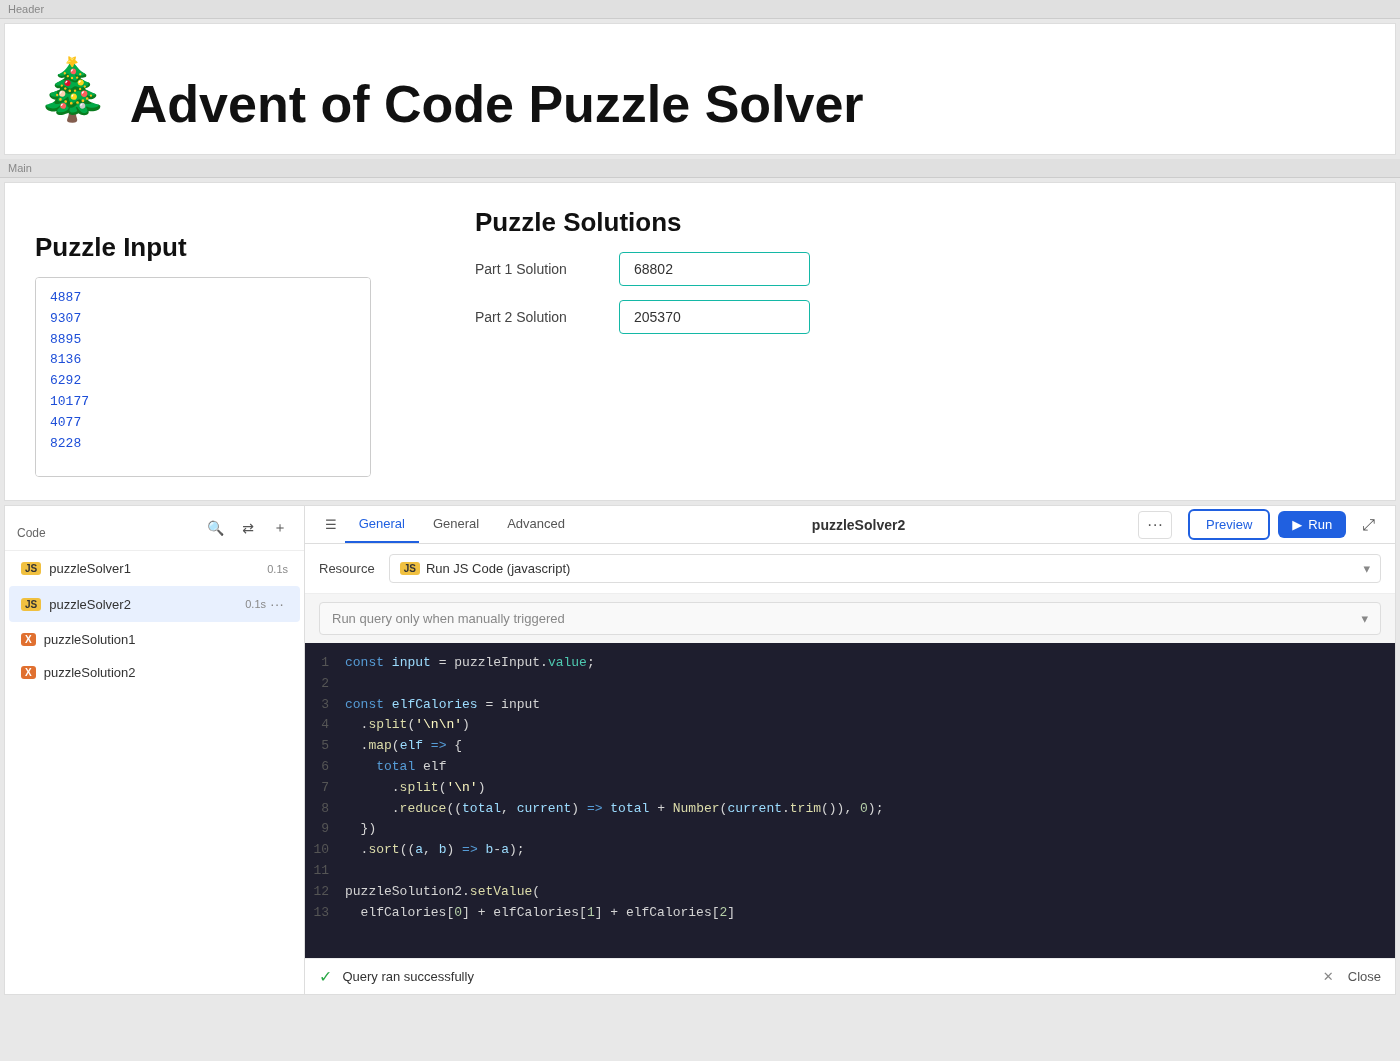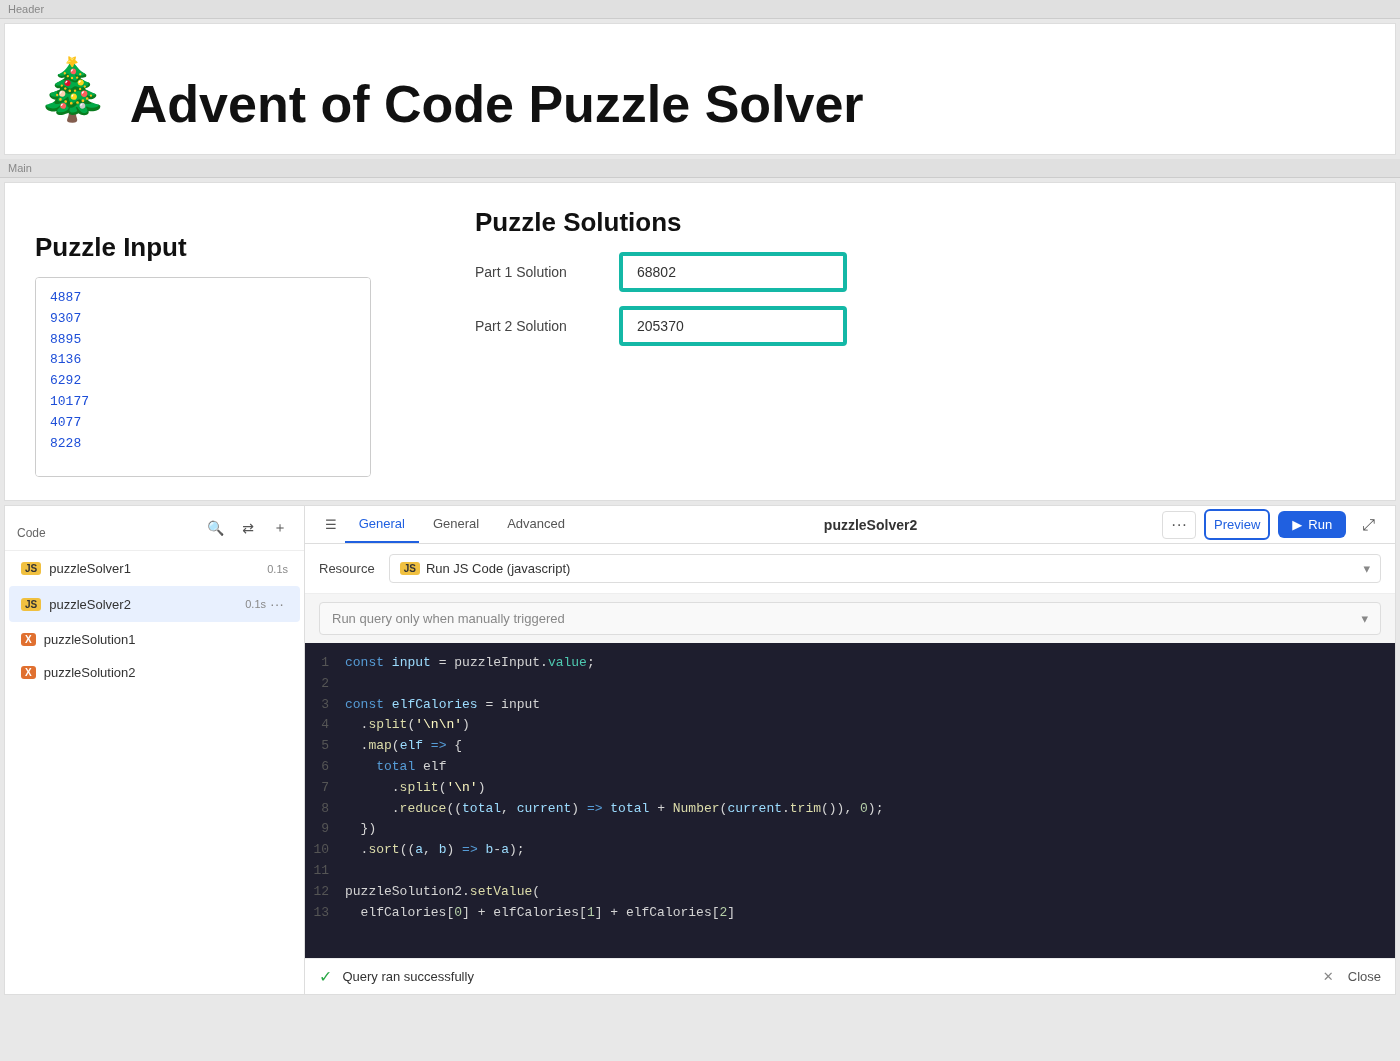--- a/index.html
+++ b/index.html
@@ -30,26 +30,26 @@
       color: #1d4ed8;
       resize: none;
       background: #fff;
       line-height: 1.6;
     }
 
     .puzzle-solutions-section { flex: 1; }
     .solution-row { display: flex; align-items: center; margin-bottom: 14px; gap: 14px; }
     .solution-label { font-size: 14px; color: #444; min-width: 130px; }
     .solution-input {
-      border: 4px solid #14b8a6;
+      border: 1px solid #14b8a6;
       border-radius: 4px;
       padding: 8px 14px;
       font-size: 14px;
       color: #333;
-      width: 228px;
+      width: 191px;
       background: #fff;
     }
 
     
     .bottom-panel { display: flex; height: 490px; background: #f5f5f5; margin: 4px; border: 1px solid #ddd; }
 
     
     .sidebar { width: 300px; border-right: 1px solid #ddd; background: #fff; flex-shrink: 0; }
     .sidebar-header { display: flex; align-items: flex-end; justify-content: space-between; padding: 10px 12px; border-bottom: 1px solid #eee; }
     .sidebar-header-title { font-size: 12px; color: #666; font-weight: 500; }
@@ -69,21 +69,21 @@
     .right-panel { flex: 1; display: flex; flex-direction: column; overflow: hidden; }
 
     
     .tabs-bar { display: flex; align-items: center; border-bottom: 1px solid #ddd; background: #fff; padding: 0 12px; }
     .tab-sidebar-icon { padding: 10px 8px; color: #555; cursor: pointer; }
     .tab { padding: 10px 14px; cursor: pointer; font-size: 13px; color: #555; border-bottom: 2px solid transparent; }
     .tab.active { color: #2060e0; border-bottom: 2px solid #2060e0; font-weight: 500; }
     .tab-title { flex: 1; text-align: center; font-size: 14px; font-weight: 600; color: #333; }
     .tabs-right { display: flex; align-items: center; gap: 8px; }
     .more-btn { padding: 4px 8px; border: 1px solid #ddd; border-radius: 4px; background: #fff; cursor: pointer; color: #555; font-size: 16px; }
-    .preview-btn { padding: 6px 8px; border: 2px solid #2060e0; border-radius: 6px; background: #fff; color: #2060e0; font-size: 13px; font-weight: 500; cursor: pointer; }
+    .preview-btn { padding: 6px 16px; border: 2px solid #2060e0; border-radius: 6px; background: #fff; color: #2060e0; font-size: 13px; font-weight: 500; cursor: pointer; margin-left: 8px; }
     .run-btn { padding: 6px 14px; border: none; border-radius: 6px; background: #2060e0; color: #fff; font-size: 13px; font-weight: 500; cursor: pointer; display: flex; align-items: center; gap: 6px; }
     .expand-btn { padding: 4px 8px; cursor: pointer; color: #555; font-size: 16px; }
 
     
     .resource-area { padding: 10px 14px; border-bottom: 1px solid #eee; background: #fff; display: flex; align-items: center; gap: 14px; }
     .resource-label { font-size: 13px; color: #444; }
     .resource-selector { flex: 1; display: flex; align-items: center; border: 1px solid #ddd; border-radius: 4px; padding: 6px 10px; background: #fff; cursor: pointer; gap: 6px; }
     .resource-selector-badge { font-size: 10px; background: #f0c040; color: #333; border-radius: 3px; padding: 1px 4px; font-weight: bold; }
     .resource-selector-text { flex: 1; font-size: 13px; color: #333; }
     .resource-selector-chevron { color: #888; }

